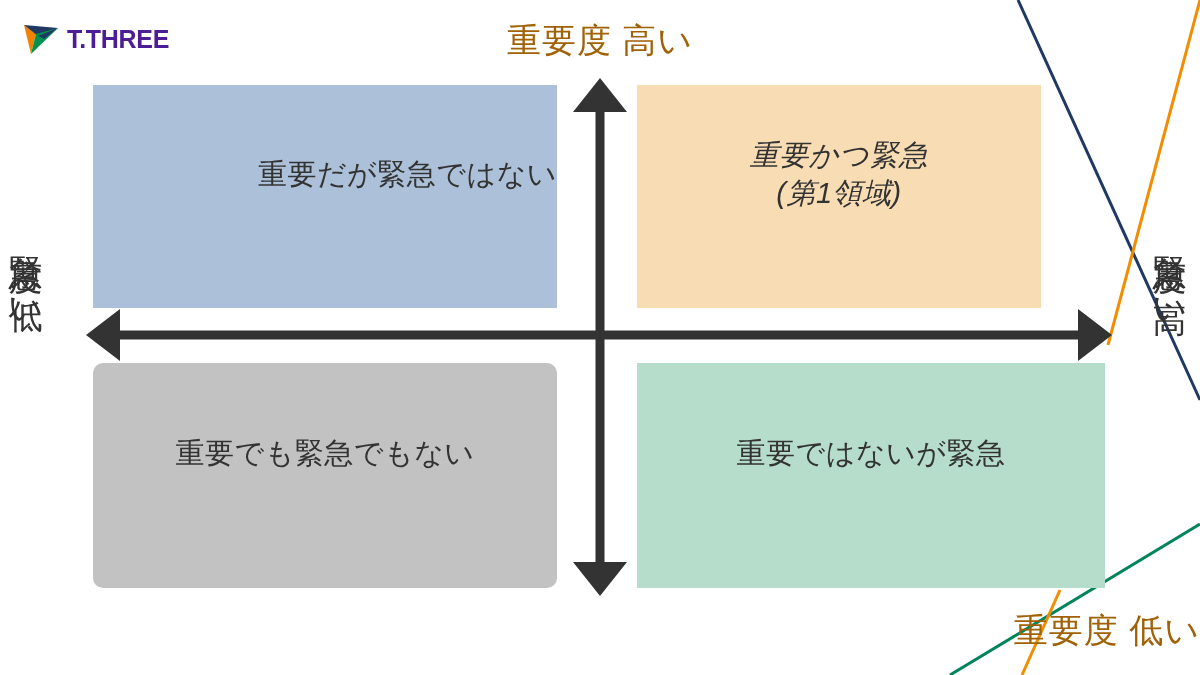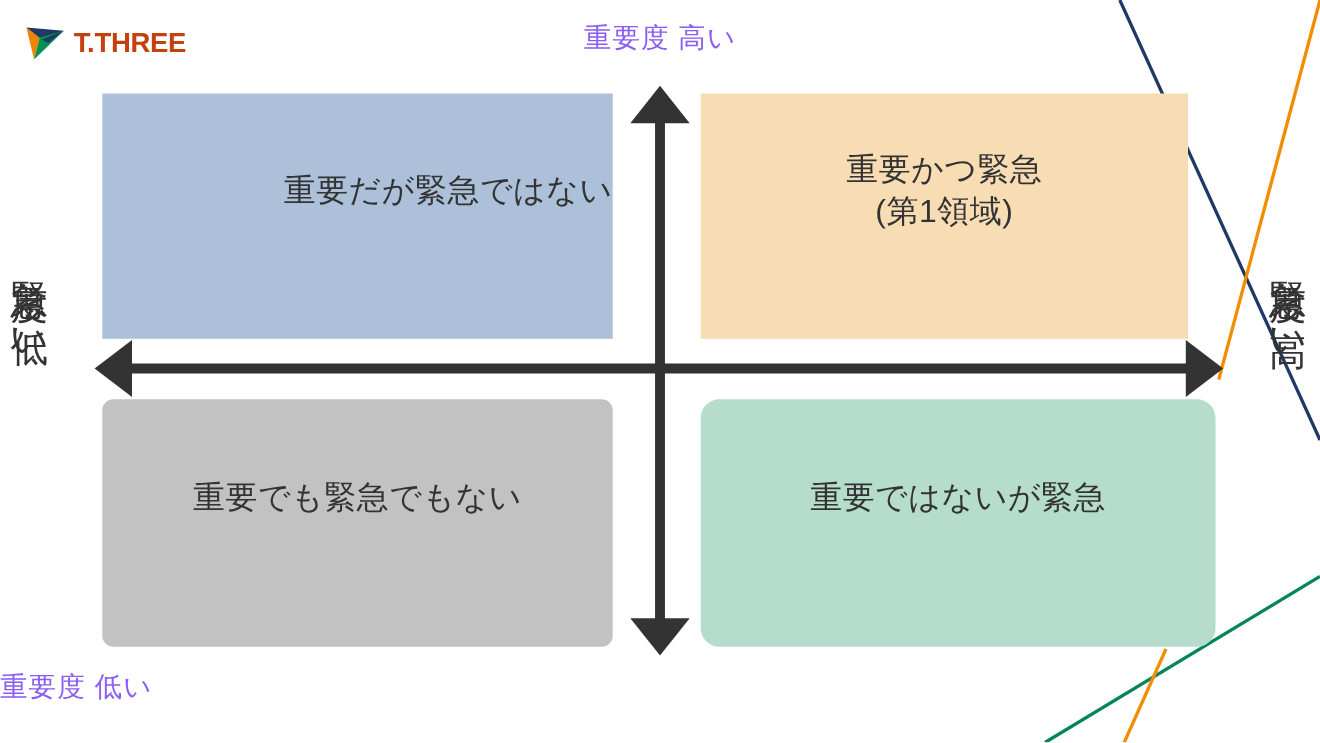--- a/index.html
+++ b/index.html
@@ -40,68 +40,68 @@
   .logo-mark {
     width: 38px;
     height: 34px;
     display: block;
   }
   .logo-text {
     font-family: "Liberation Sans", "DejaVu Sans", sans-serif;
     font-size: 25px;
     font-weight: 700;
     letter-spacing: -0.3px;
-    color: #c2410c;
+    color: #4c1d95;
     white-space: nowrap;
   }
 
   
   .quad {
     position: absolute;
     box-sizing: border-box;
     display: flex;
     flex-direction: column;
     align-items: center;
     justify-content: center;
     color: #333333;
     font-size: 29px;
     line-height: 1.30;
     text-align: center;
     letter-spacing: 0.5px;
   }
   .quad .q-line2 { display: block; }
 
   #quad-tl { left: 93px;  top: 85px;  width: 464px; height: 223px; background: #acc1d9; }
-  #quad-tr { left: 637px; top: 85px;  width: 443px; height: 223px; background: #f8dcb4; }
+  #quad-tr { left: 637px; top: 85px;  width: 404px; height: 223px; background: #f8dcb4; font-style: italic; }
   #quad-bl { left: 93px;  top: 363px; width: 464px; height: 225px; background: #c2c2c2; border-radius: 10px; }
-  #quad-br { left: 637px; top: 363px; width: 468px; height: 225px; background: #b6ddcb; border-radius: 17px; }
+  #quad-br { left: 637px; top: 363px; width: 468px; height: 225px; background: #b6ddcb; }
 
   
   .quad-text { transform: translateY(-22px); }
   #quad-bl .quad-text, #quad-br .quad-text { transform: translateY(-22px); }
 
   
   .axis-layer {
     position: absolute;
     inset: 0;
     width: 1200px;
     height: 675px;
     pointer-events: none;
   }
 
   
   .axis-label {
     position: absolute;
-    color: #8b5cf6;
-    font-size: 25px;
+    color: #a16207;
+    font-size: 34px;
     letter-spacing: 1px;
     white-space: nowrap;
   }
   #label-top    { left: 0; right: 0; top: 18px;  text-align: center; }
-  #label-bottom { left: 0; right: 0; top: 608px; text-align: left; }
+  #label-bottom { left: 0; right: 0; top: 608px; text-align: right; }
 
   .axis-label-vert {
     position: absolute;
     color: #333333;
     font-size: 34px;
     line-height: 1.06;
     writing-mode: vertical-rl;
     text-orientation: upright;
     letter-spacing: 2px;
     white-space: nowrap;

